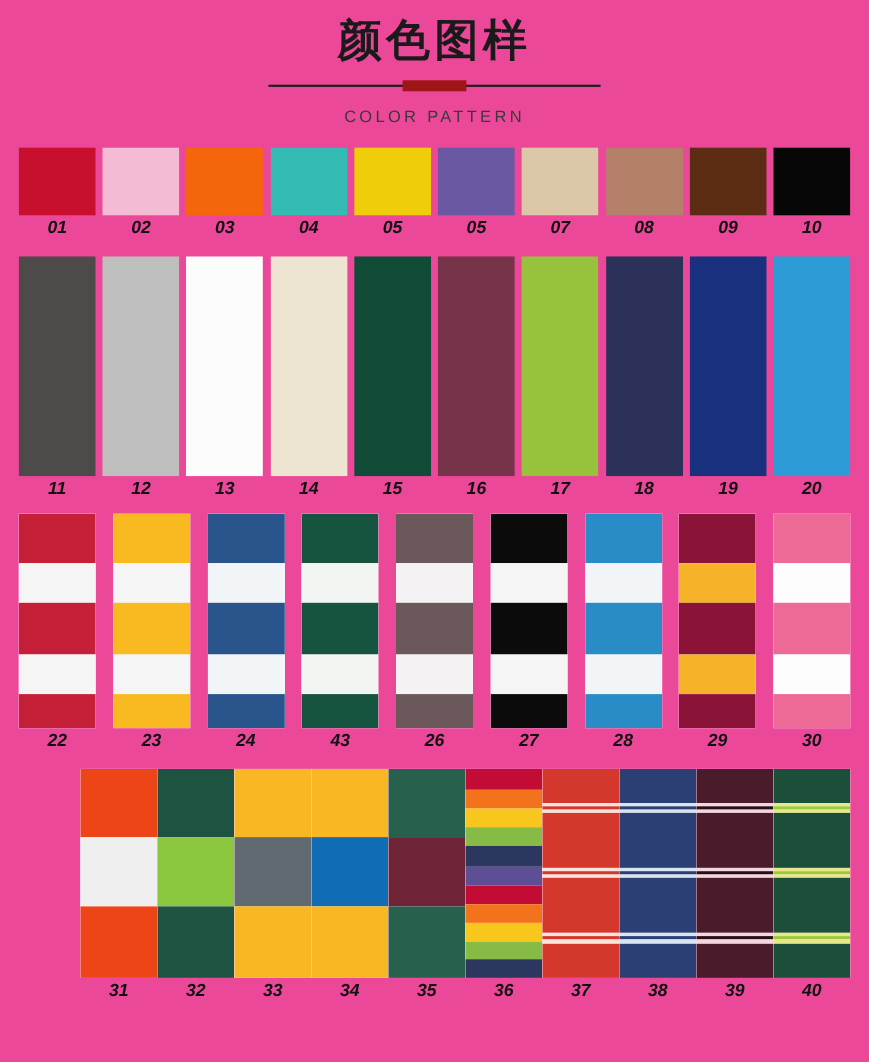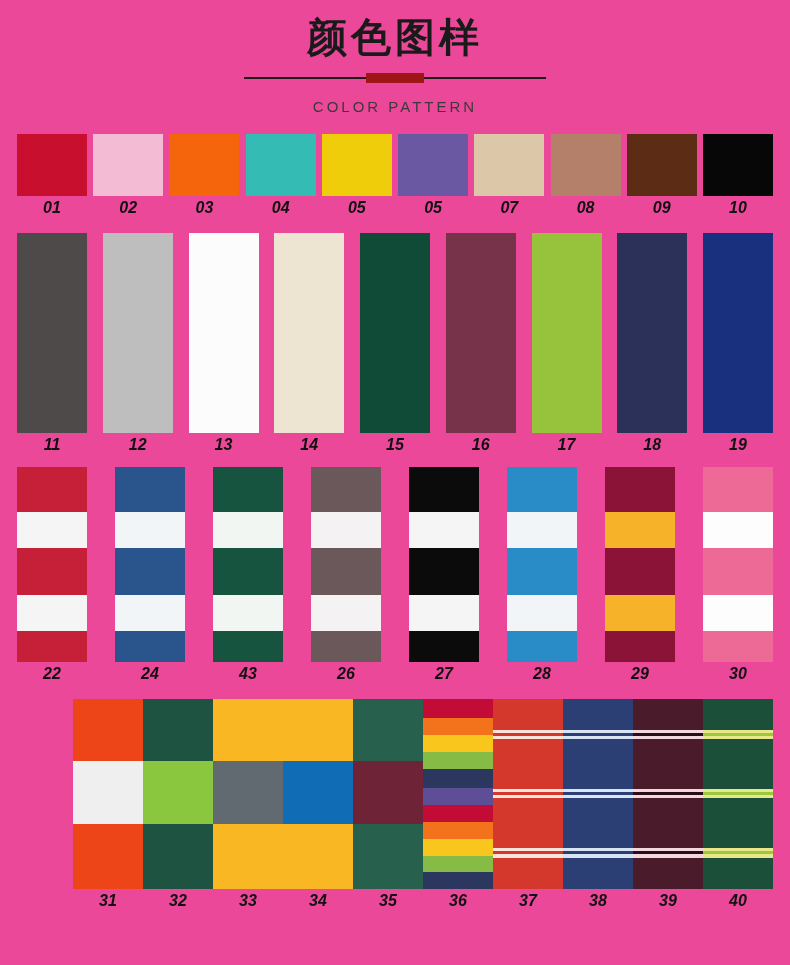--- a/index.html
+++ b/index.html
@@ -226,31 +226,47 @@
             <div class="band" style="background: rgb(44, 49, 89); flex: 1 0 0px;"></div>
           </div>
           <div class="lbl">18</div>
         </div>
         <div class="cell">
           <div class="chip h2">
             <div class="band" style="background: rgb(24, 48, 126); flex: 1 0 0px;"></div>
           </div>
           <div class="lbl">19</div>
         </div>
+        <div class="cell">
+          <div class="chip h2">
+            <div class="band" style="background: rgb(45, 155, 214); flex: 1 0 0px;"></div>
+          </div>
+          <div class="lbl">20</div>
+        </div>
       </div>
       <div class="row r3">
         <div class="cell">
           <div class="chip h3">
             <div class="band" style="background: rgb(198, 32, 57); flex: 26 0 0px;"></div>
             <div class="band" style="background: rgb(245, 245, 245); flex: 21 0 0px;"></div>
             <div class="band" style="background: rgb(198, 32, 57); flex: 27 0 0px;"></div>
             <div class="band" style="background: rgb(245, 245, 245); flex: 21 0 0px;"></div>
             <div class="band" style="background: rgb(198, 32, 57); flex: 18 0 0px;"></div>
           </div>
           <div class="lbl">22</div>
+        </div>
+        <div class="cell">
+          <div class="chip h3">
+            <div class="band" style="background: rgb(249, 186, 33); flex: 26 0 0px;"></div>
+            <div class="band" style="background: rgb(245, 245, 245); flex: 21 0 0px;"></div>
+            <div class="band" style="background: rgb(249, 186, 33); flex: 27 0 0px;"></div>
+            <div class="band" style="background: rgb(245, 245, 245); flex: 21 0 0px;"></div>
+            <div class="band" style="background: rgb(249, 186, 33); flex: 18 0 0px;"></div>
+          </div>
+          <div class="lbl">23</div>
         </div>
         <div class="cell">
           <div class="chip h3">
             <div class="band" style="background: rgb(42, 85, 140); flex: 26 0 0px;"></div>
             <div class="band" style="background: rgb(242, 245, 248); flex: 21 0 0px;"></div>
             <div class="band" style="background: rgb(42, 85, 140); flex: 27 0 0px;"></div>
             <div class="band" style="background: rgb(242, 245, 248); flex: 21 0 0px;"></div>
             <div class="band" style="background: rgb(42, 85, 140); flex: 18 0 0px;"></div>
           </div>
           <div class="lbl">24</div>

